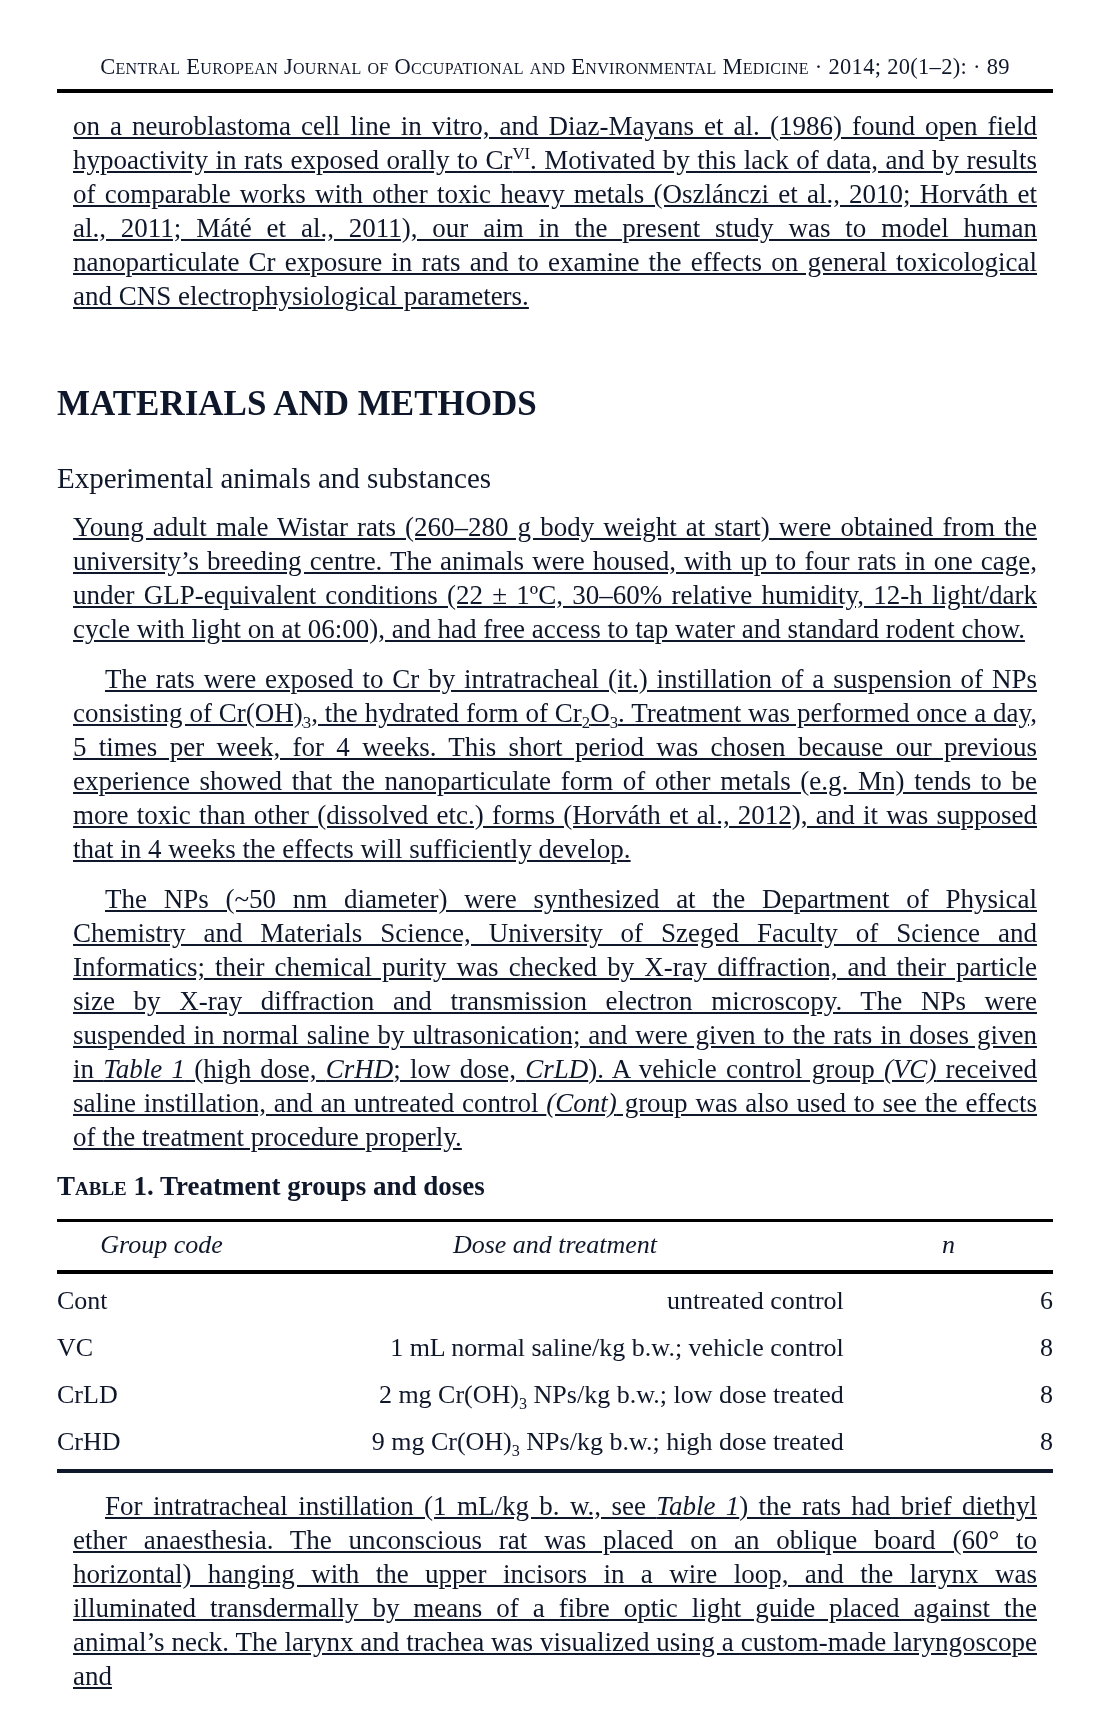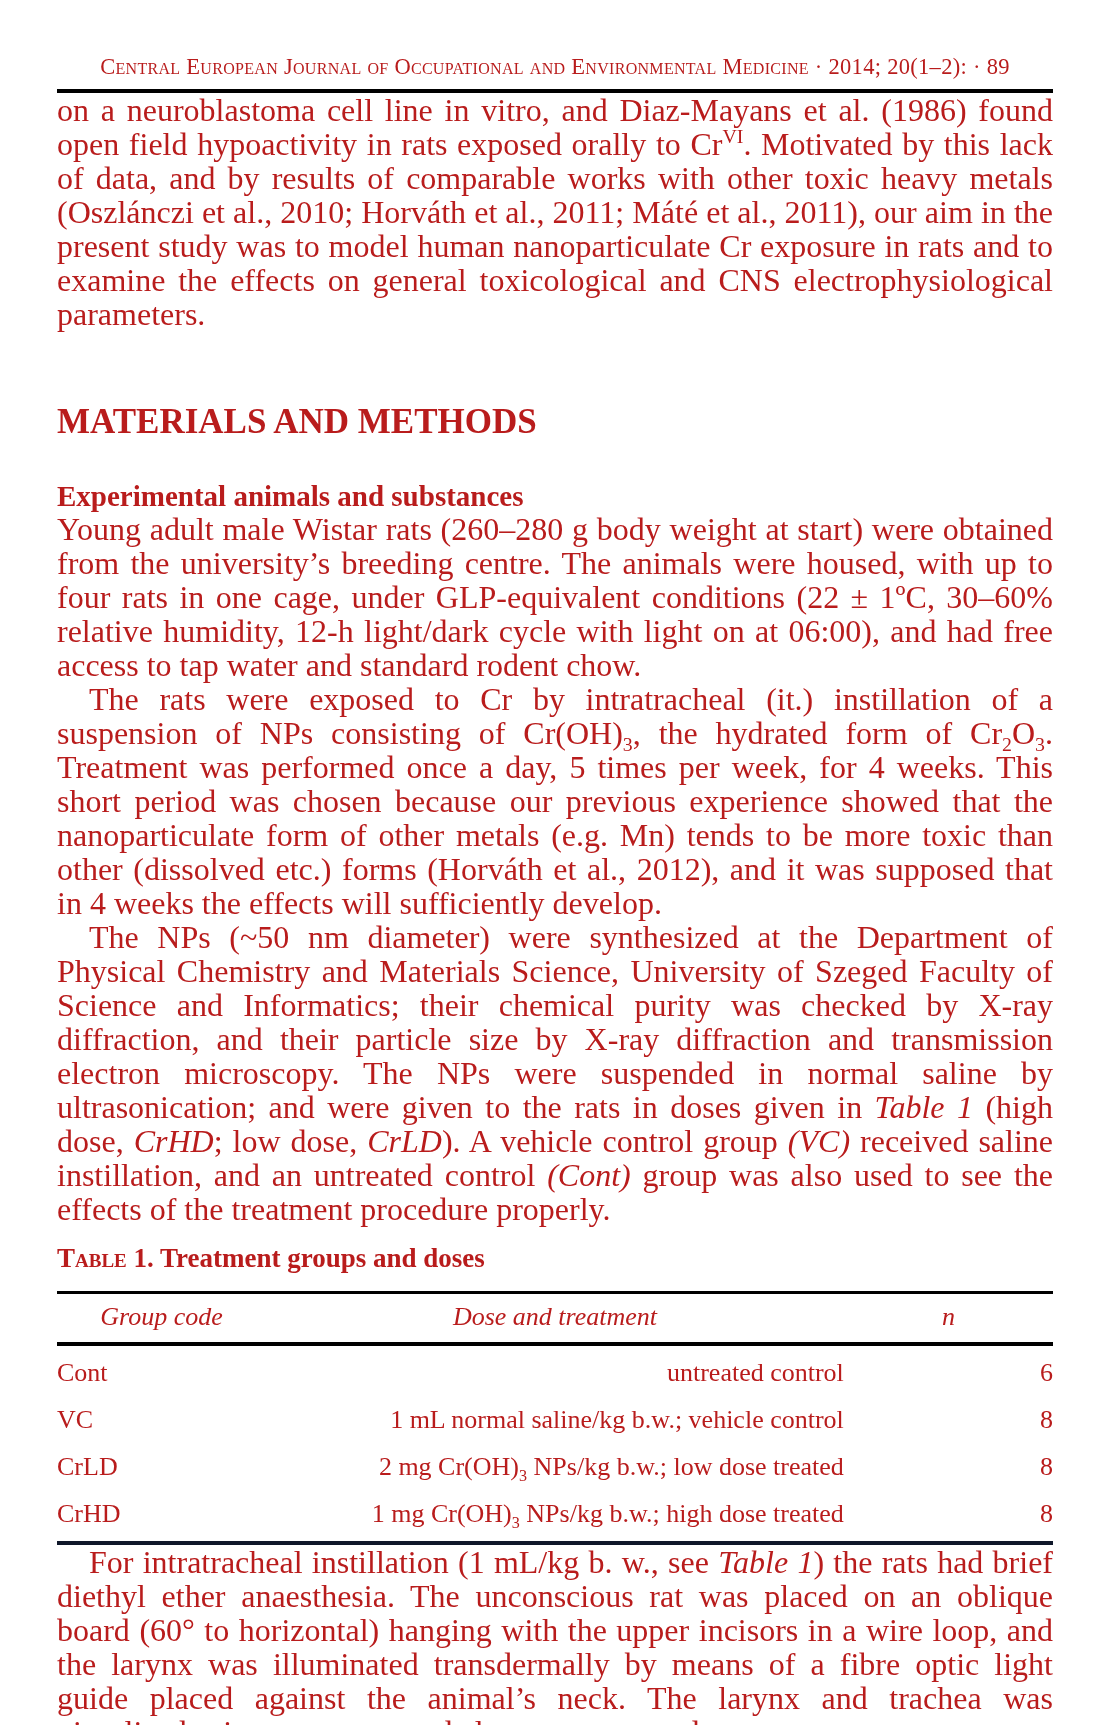--- a/index.html
+++ b/index.html
@@ -6,21 +6,21 @@
     margin: 0;
     padding: 0;
     background: #ffffff;
   }
   .page {
     position: relative;
     width: 1112px;
     height: 1725px;
     margin: 0 auto;
     background: #ffffff;
-    color: #b91c1c;
+    color: #0f172a;
     font-family: "Liberation Serif", serif;
     box-sizing: border-box;
     padding: 0 59px 0 57px;
     overflow: hidden;
   }
   .runhead {
     margin-top: 54px;
     text-align: center;
     font-size: 22.5px;
     line-height: 26px;
@@ -28,40 +28,41 @@
     letter-spacing: 0.3px;
   }
   .smallcaps {
     font-variant: small-caps;
   }
   .head-rule {
     margin-top: 9px;
     border-bottom: 4px solid #000;
   }
   p.body-par {
-    font-size: 32px;
+    font-size: 27px;
     line-height: 34px;
     text-align: justify;
-    margin: 0;
+    margin: 16px;
+    text-decoration: underline;
   }
   p.indent {
     text-indent: 32px;
   }
   .par-intro   { margin-top: 44px; }
   .par-animals { margin-top: 27px; }
   h1.sec-head {
     font-size: 35px;
     line-height: 30px;
     font-weight: bold;
     margin: 76px 0 0 0;
   }
   h2.subsec-head {
     font-size: 29px;
     line-height: 31px;
-    font-weight: bold;
+    font-weight: normal;
     margin: 44px 0 0 0;
   }
   sup { font-size: 62%; line-height: 0; vertical-align: super; }
   sub { font-size: 62%; line-height: 0; vertical-align: sub; }
   .tbl-caption {
     margin-top: 16px;
     font-size: 27px;
     line-height: 32px;
     font-weight: bold;
   }
@@ -147,21 +148,21 @@
           <td class="cell-dose"><span>1 mL normal saline/kg b.w.; vehicle control</span></td>
           <td class="cell-n">8</td>
         </tr>
         <tr>
           <td class="cell-code">CrLD</td>
           <td class="cell-dose"><span>2 mg Cr(OH)</span><sub>3</sub><span> NPs/kg b.w.; low dose treated</span></td>
           <td class="cell-n">8</td>
         </tr>
         <tr>
           <td class="cell-code">CrHD</td>
-          <td class="cell-dose"><span>1 mg Cr(OH)</span><sub>3</sub><span> NPs/kg b.w.; high dose treated</span></td>
+          <td class="cell-dose"><span>9 mg Cr(OH)</span><sub>3</sub><span> NPs/kg b.w.; high dose treated</span></td>
           <td class="cell-n">8</td>
         </tr>
       </tbody>
   </table>
 
   <p class="body-par indent par-instill"><span>For intratracheal instillation (1 mL/kg b. w., see </span><i>Table 1</i><span>) the rats had brief diethyl ether anaesthesia. The unconscious rat was placed on an oblique board (60° to horizontal) hanging with the upper incisors in a wire loop, and the larynx was illuminated transdermally by means of a fibre optic light guide placed against the animal’s neck. The larynx and trachea was visualized using a custom-made laryngoscope and</span></p>
 
 </div>
 
 </body></html>

